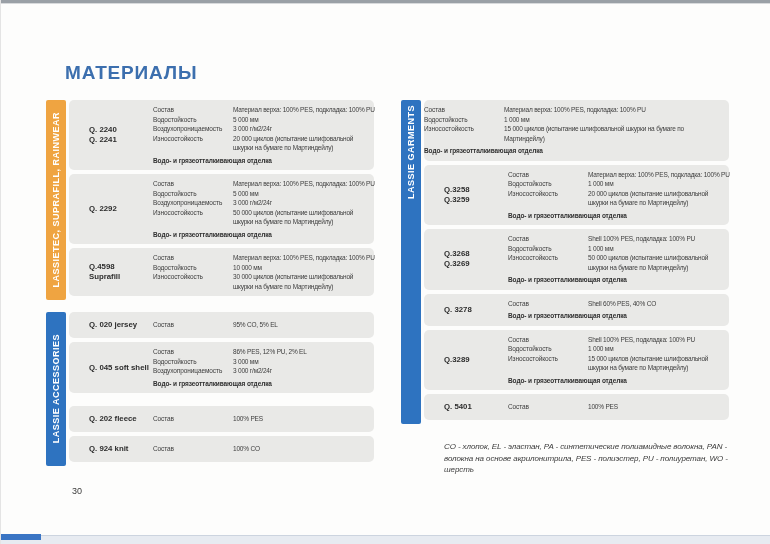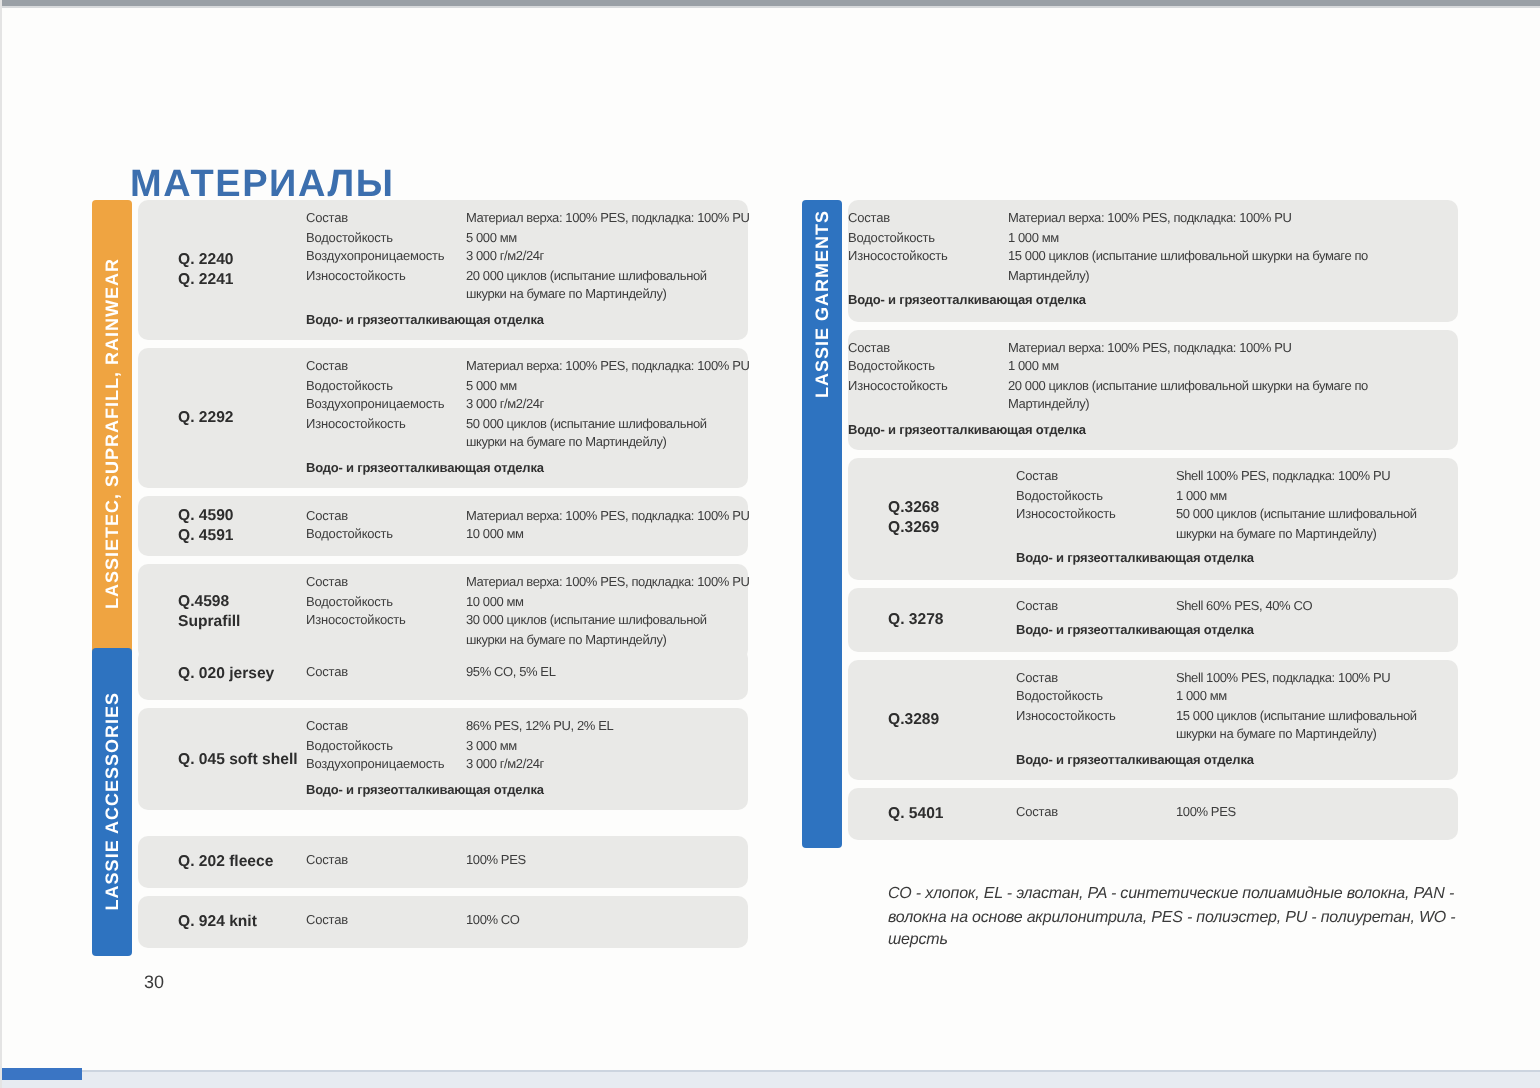--- a/index.html
+++ b/index.html
@@ -6,21 +6,21 @@
   .canvas{
     position:relative;width:770px;height:544px;overflow:hidden;
     background:#fdfdfc;font-family:"Liberation Sans",sans-serif;
     border-left:1px solid #e4e4e4;border-right:1px solid #e9edf2;
   }
   .scan-top-edge{position:absolute;top:0;left:0;right:0;height:3px;background:#9aa0a6;}
   .scan-top-edge2{position:absolute;top:3px;left:0;right:0;height:1px;background:#d8dadc;}
   .title{position:absolute;left:64px;top:62px;margin:0;font-size:19px;font-weight:bold;letter-spacing:0.8px;}
   .section{position:absolute;display:flex;align-items:stretch;width:328px;}
   .sec-0{left:45px;top:100px;}
-  .sec-1{left:45px;top:324px;}
+  .sec-1{left:45px;top:312px;}
   .sec-2{left:400px;top:100px;}
   .vbar{width:20px;margin-right:3px;border-radius:2px;display:flex;justify-content:center;align-items:center;}
   .sec-2 .vbar{align-items:flex-start;}
   .vbar-text{
     writing-mode:vertical-rl;transform:rotate(180deg);
     color:#ffffff;font-weight:bold;font-size:9px;letter-spacing:0.5px;white-space:nowrap;
   }
   .sec-2 .vbar-text{margin-top:5px;}
   .blocks{flex:1;display:flex;flex-direction:column;min-width:0;}
   .spec-block{
@@ -42,21 +42,21 @@
   .bottom-strip{position:absolute;left:0;right:0;bottom:0;height:8px;background:#e7ebf1;border-top:1px solid #ccd4df;}
   .bottom-blue-mark{position:absolute;left:0;bottom:4px;width:40px;height:6px;background:#3a75c4;}
 </style>
 </head>
 <body>
 
 <div class="canvas">
   <div class="scan-top-edge"></div>
   <div class="scan-top-edge2"></div>
 
-  <h1 class="title" style="color: rgb(60, 111, 174); margin-top: 20px;">МАТЕРИАЛЫ</h1>
+  <h1 class="title" style="color: rgb(60, 111, 174);">МАТЕРИАЛЫ</h1>
 
   <div class="section sec-0">
     <div class="vbar" style="background: rgb(239, 164, 65);">
       <span class="vbar-text">LASSIETEC, SUPRAFILL, RAINWEAR</span>
     </div>
     <div class="blocks">
         <div class="spec-block">
           <div class="code-cell">
             <div class="code-line">Q. 2240</div>
             <div class="code-line">Q. 2241</div>
@@ -100,36 +100,20 @@
             </div>
             <div class="spec-row">
               <span class="spec-label">Износостойкость</span>
               <span class="spec-value wrapping">50 000 циклов (испытание шлифовальной шкурки на бумаге по Мартиндейлу)</span>
             </div>
             <div class="spec-note">Водо- и грязеотталкивающая отделка</div>
           </div>
         </div>
         <div class="spec-block">
           <div class="code-cell">
-            <div class="code-line">Q. 4590</div>
-            <div class="code-line">Q. 4591</div>
-          </div>
-          <div class="spec-body">
-            <div class="spec-row">
-              <span class="spec-label">Состав</span>
-              <span class="spec-value">Материал верха: 100% PES, подкладка: 100% PU</span>
-            </div>
-            <div class="spec-row">
-              <span class="spec-label">Водостойкость</span>
-              <span class="spec-value">10 000 мм</span>
-            </div>
-          </div>
-        </div>
-        <div class="spec-block">
-          <div class="code-cell">
             <div class="code-line">Q.4598</div>
             <div class="code-line">Suprafill</div>
           </div>
           <div class="spec-body">
             <div class="spec-row">
               <span class="spec-label">Состав</span>
               <span class="spec-value">Материал верха: 100% PES, подкладка: 100% PU</span>
             </div>
             <div class="spec-row">
               <span class="spec-label">Водостойкость</span>
@@ -221,20 +205,24 @@
               <span class="spec-value">1 000 мм</span>
             </div>
             <div class="spec-row">
               <span class="spec-label">Износостойкость</span>
               <span class="spec-value wrapping">15 000 циклов (испытание шлифовальной шкурки на бумаге по Мартиндейлу)</span>
             </div>
             <div class="spec-note">Водо- и грязеотталкивающая отделка</div>
           </div>
         </div>
         <div class="spec-block">
+          <div class="code-cell">
+            <div class="code-line">Q.3258</div>
+            <div class="code-line">Q.3259</div>
+          </div>
           <div class="spec-body">
             <div class="spec-row">
               <span class="spec-label">Состав</span>
               <span class="spec-value">Материал верха: 100% PES, подкладка: 100% PU</span>
             </div>
             <div class="spec-row">
               <span class="spec-label">Водостойкость</span>
               <span class="spec-value">1 000 мм</span>
             </div>
             <div class="spec-row">

